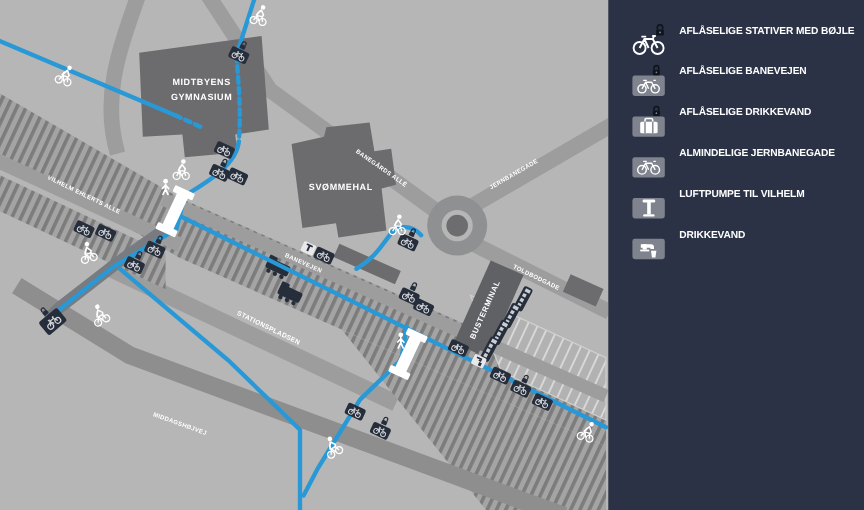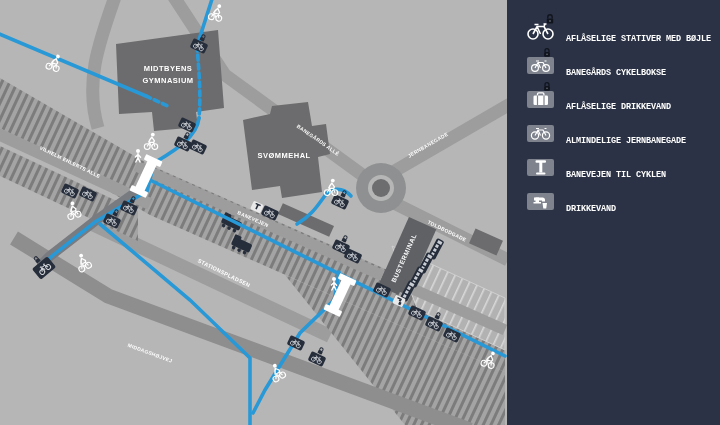--- a/index.html
+++ b/index.html
@@ -1,19 +1,19 @@
 <!DOCTYPE html>
 <html><head>
 <meta charset="utf-8">
 <style>
   html,body{margin:0;padding:0;background:#888;}
   .screen{width:720px;height:425px;display:flex;overflow:hidden;font-family:"Liberation Sans",sans-serif;}
   .map-wrap{width:507px;height:338px;flex:0 0 507px;border-radius:11px;}
   .legend{flex:1;height:425px;background:#2b3245;color:#fff;box-sizing:border-box;padding-top:10px;}
-  .lg-row{display:flex;align-items:flex-end;height:24px;margin:10px 0 10px 14px;font-family:Liberation Mono, monospace;}
+  .lg-row{display:flex;align-items:flex-start;height:24px;margin:10px 0 10px 14px;}
   .lg-row svg{flex:0 0 40px;overflow:visible;}
   .lg-label{font-size:8.5px;font-weight:bold;letter-spacing:-0.1px;margin-left:5px;white-space:nowrap;}
   svg text{font-family:"Liberation Sans",sans-serif;font-weight:bold;fill:#fff;}
   .street{font-size:5px;letter-spacing:.3px;}
   .bldg{font-size:7.5px;letter-spacing:.5px;}
 </style>
 </head>
 <body>
 
 <div class="screen">
@@ -264,21 +264,21 @@
           <circle cx="14" cy="20" r="3.4"></circle>
             <circle cx="25" cy="20" r="3.4"></circle>
           <path d="M14,20 L17,14.5 H22 L25,20 M17,14.5 L19.5,20 M15,13 h3 M23.5,13 l2,0"></path>
         </g>
         <g transform="translate(26,4.5)">
           <path d="M-2,-0.4 V-1.8 A2,2 0 0 1 2,-1.8 V-0.4" stroke="#10141d" stroke-width="1.3" fill="none"></path>
           <rect x="-2.9" y="-0.4" width="5.8" height="4.6" rx="1" fill="#10141d"></rect>
           <circle cx="0" cy="1.8" r="0.7" fill="#7e838d"></circle>
         </g>
       </svg>
-      <span class="lg-label">BANEGÅRDS CYKELBOKSE</span>
+      <span class="lg-label">AFLÅSELIGE BANEVEJEN</span>
     </div>
 
     <div class="lg-row">
       <svg width="40" height="30" viewBox="0 0 40 30">
         <rect x="6" y="9" width="27" height="17" rx="2" fill="#7e838d"></rect>
         <path d="M16.5,13.5 v-1.5 a1.2,1.2 0 0 1 1.2,-1.2 h4 a1.2,1.2 0 0 1 1.2,1.2 v1.5" stroke="#fff" stroke-width="1.3" fill="none"></path>
         <rect x="12.5" y="13.5" width="14.5" height="9.5" rx="1.3" fill="#fff"></rect>
         <line x1="16.5" y1="13.5" x2="16.5" y2="23" stroke="#7e838d" stroke-width="1.2"></line>
         <line x1="23" y1="13.5" x2="23" y2="23" stroke="#7e838d" stroke-width="1.2"></line>
         <g transform="translate(26,4.5)">
@@ -302,21 +302,21 @@
       <span class="lg-label">ALMINDELIGE JERNBANEGADE</span>
     </div>
 
     <div class="lg-row">
       <svg width="40" height="30" viewBox="0 0 40 30">
         <rect x="6" y="9" width="27" height="17" rx="2" fill="#7e838d"></rect>
         <rect x="18.3" y="11.5" width="3" height="11" fill="#fff"></rect>
         <rect x="14.5" y="10.3" width="10.5" height="2.4" rx="1" fill="#fff"></rect>
         <rect x="15" y="22.5" width="9.5" height="2" rx="1" fill="#fff"></rect>
       </svg>
-      <span class="lg-label">BANEVEJEN TIL CYKLEN</span>
+      <span class="lg-label">LUFTPUMPE TIL VILHELM</span>
     </div>
 
     <div class="lg-row">
       <svg width="40" height="30" viewBox="0 0 40 30">
         <rect x="6" y="9" width="27" height="17" rx="2" fill="#7e838d"></rect>
         <path d="M13,13.5 h8.5 a2.5,2.5 0 0 1 2.5,2.5 v1.5 h-3 v-1 h-8 z" fill="#fff"></path>
         <rect x="14.5" y="13.5" width="3.5" height="4.5" fill="#fff"></rect>
         <rect x="12.5" y="18" width="7.5" height="1.5" fill="#fff"></rect>
         <path d="M21.5,19 h4.5 l-0.8,5.5 h-2.9 z" fill="#fff"></path>
       </svg>

